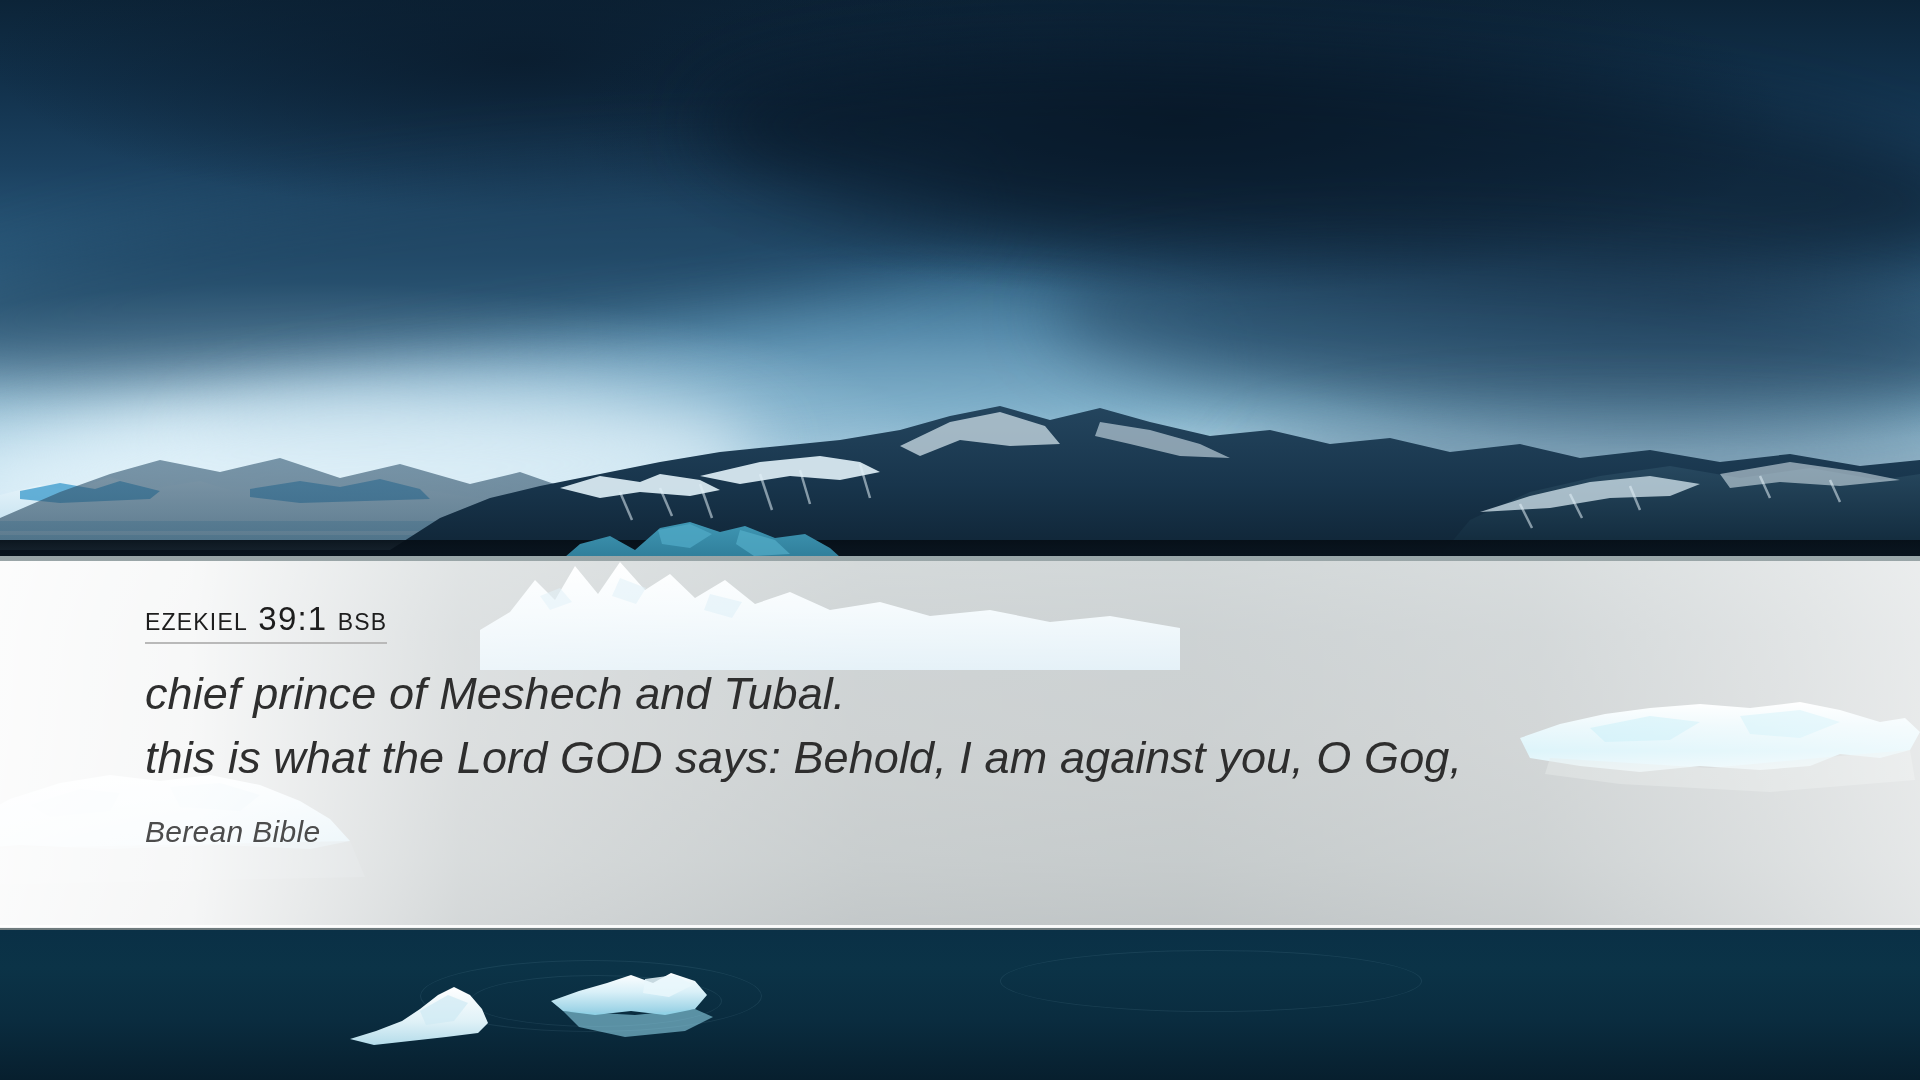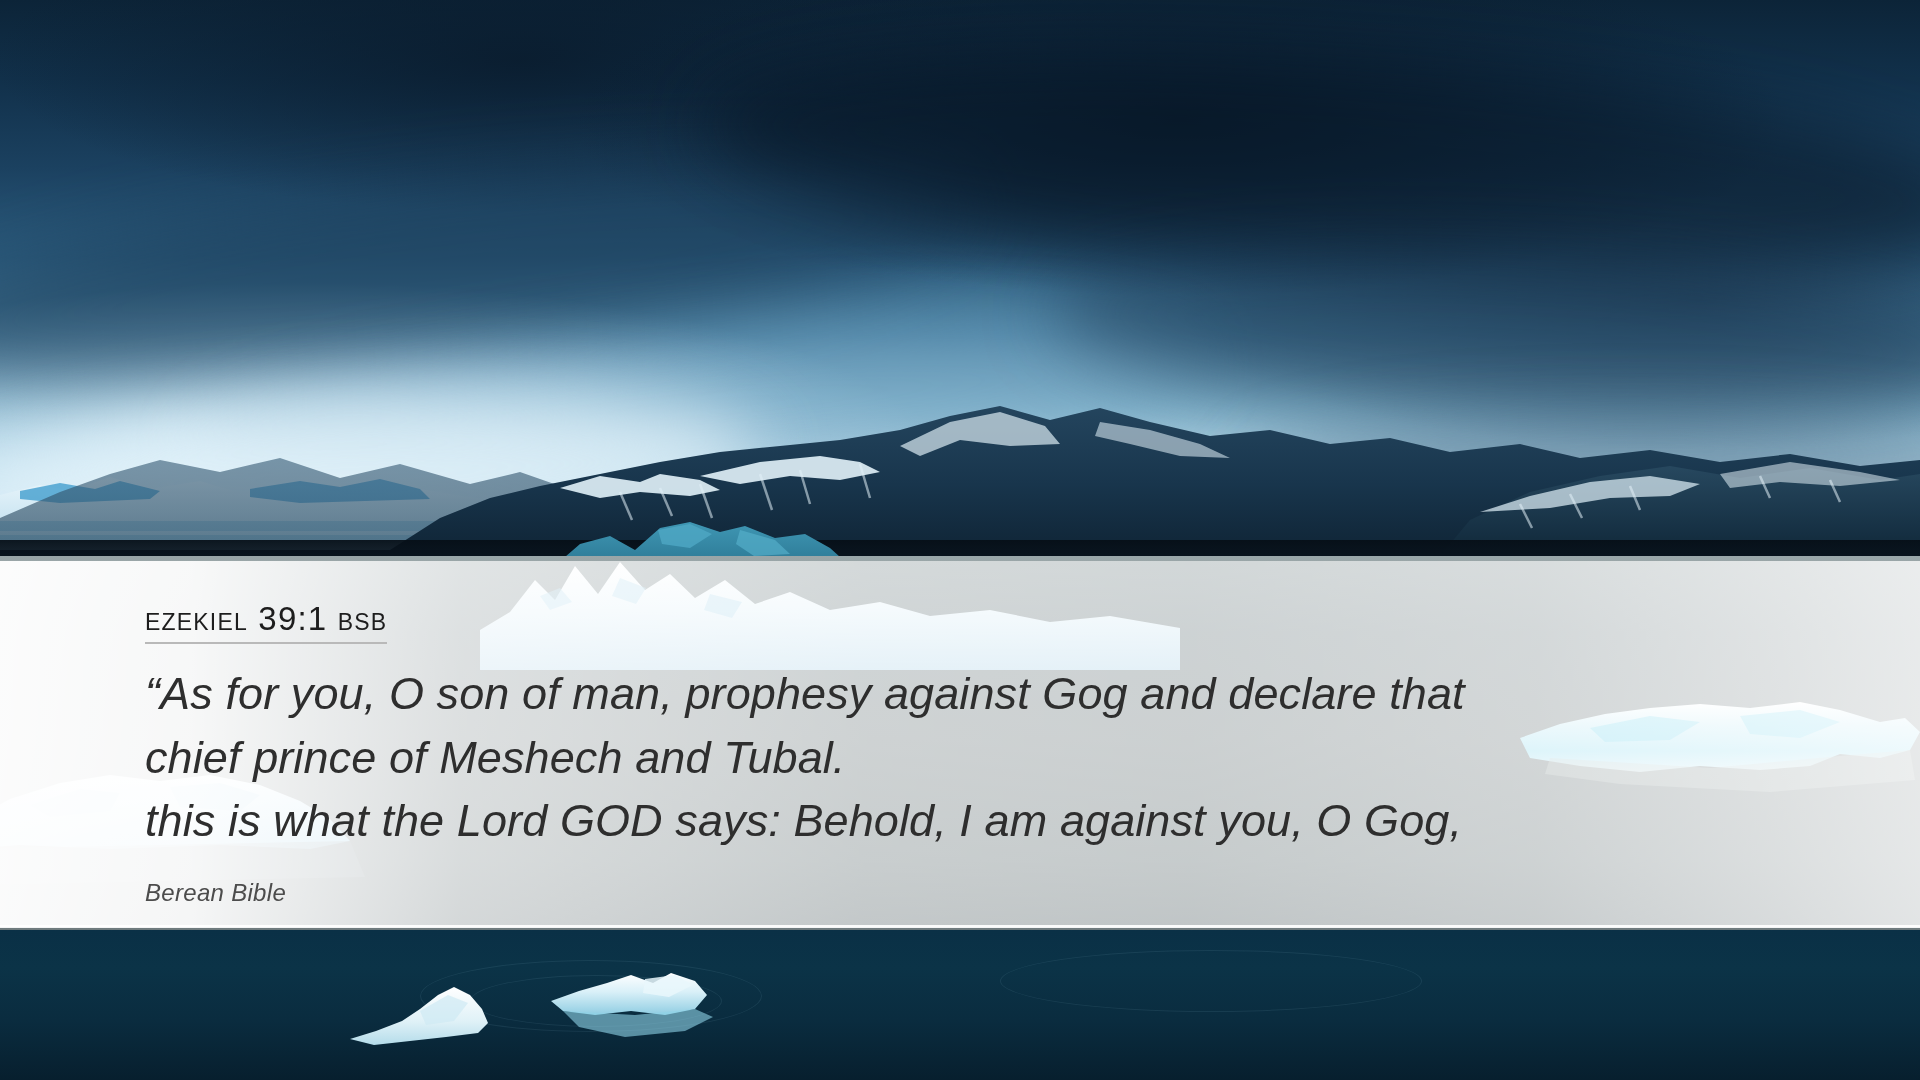--- a/index.html
+++ b/index.html
@@ -177,21 +177,21 @@
     color: #2e2e2e;
     max-width: 1600px;
     letter-spacing: 0.1px;
   }
 
   .attribution {
     margin-top: 26px;
     font-family: "Liberation Sans", "DejaVu Sans", sans-serif;
     font-style: italic;
     font-weight: 400;
-    font-size: 24px;
+    font-size: 30px;
     color: #4c4c4c;
     letter-spacing: 0.3px;
   }
 </style>
 </head>
 <body>
 
 <div class="canvas">
 
   <div class="photo">
@@ -367,21 +367,20 @@
   </div>
 
   <div class="band"></div>
   <div class="band-rule"></div>
 
   <div class="band-content">
 
     <div class="reference">Ezekiel 39:1 BSB</div>
 
     <div class="quote">
-      <div>“As for you, O son of man, prophesy against Gog and declare that</div>
       <div>chief prince of Meshech and Tubal.</div>
       <div>this is what the Lord GOD says: Behold, I am against you, O Gog,</div>
     </div>
 
     <div class="attribution">Berean Bible</div>
   </div>
 
 </div>
 
 </body></html>

